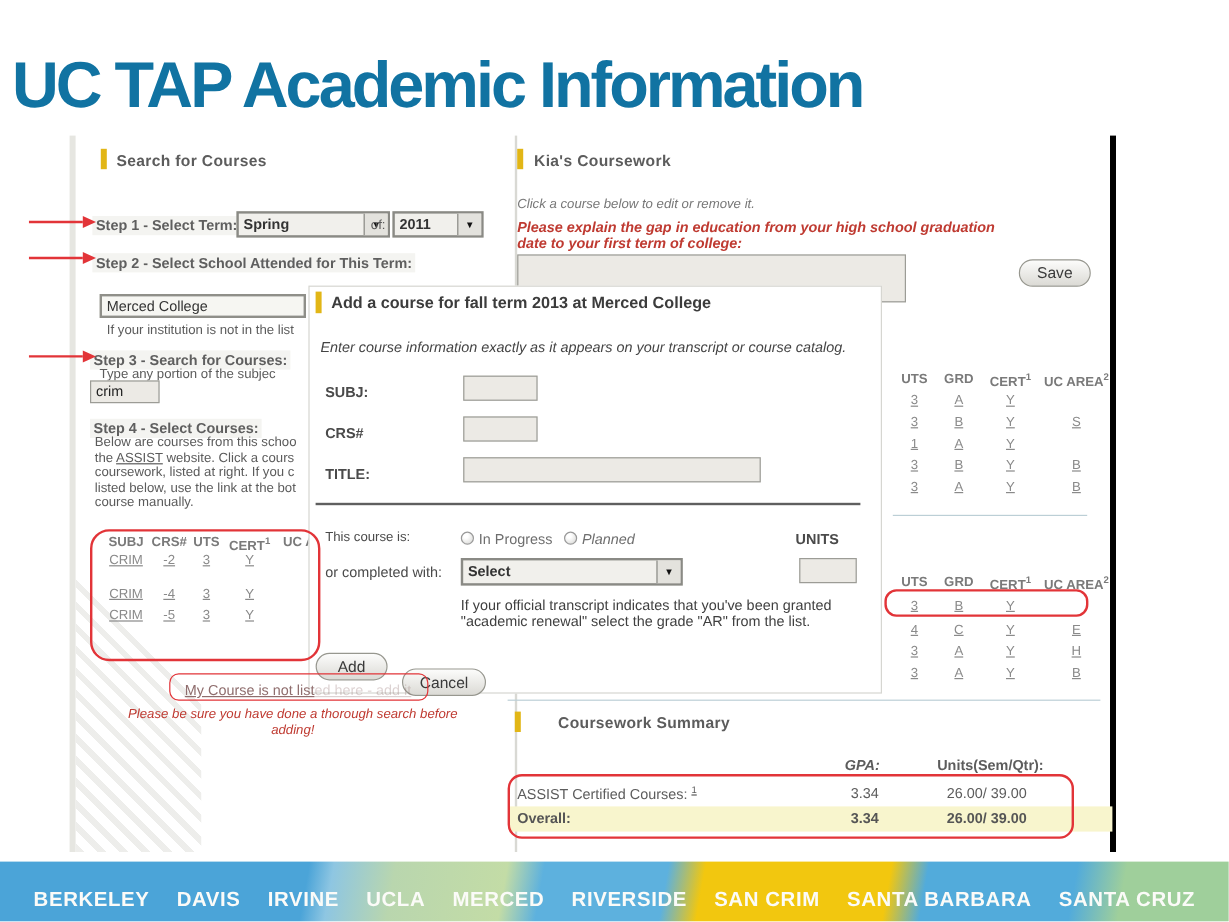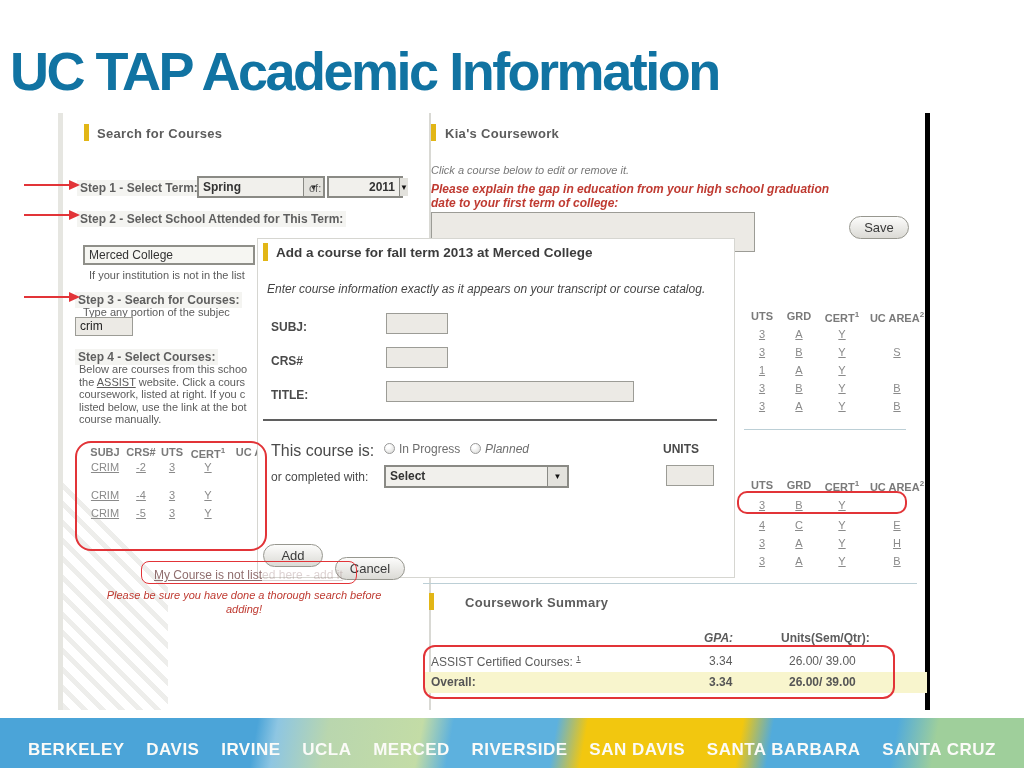--- a/index.html
+++ b/index.html
@@ -94,21 +94,21 @@
 
   <span class="in ybar" style="left:21px; top:11px;"></span>
   <div class="in phead" style="left:34px; top:13px;">Search for Courses</div>
 
   <div class="in steplabel" style="left:14px; top:67px;">Step 1 - Select Term:</div>
   <div class="in selbox" style="left:134px; top:63px; width:128px; height:22px;">
     <span class="val">Spring</span>
     <span class="btn">▼</span>
   </div>
   <div class="in smalltxt" style="left:246px; top:69px;">of:</div>
-  <div class="in selbox" style="left:264px; top:63px; width:76px; height:22px;padding-left:36px;">
+  <div class="in selbox" style="left:264px; top:63px; width:76px; height:22px;">
     <span class="val">2011</span>
     <span class="btn">▼</span>
   </div>
 
   <div class="in steplabel" style="left:14px; top:98px;">Step 2 - Select School Attended for This Term:</div>
 
   <div class="in" style="left:20px; top:132px; width:172px; height:20px; background:#f6f6f2; border:2px solid #8f8f89; font-size:12px; color:#333; padding:1px 4px;">Merced College</div>
   <div class="in smalltxt" style="left:26px; top:156px;">If your institution is not in the list</div>
 
   <div class="in steplabel" style="left:12px; top:179px;">Step 3 - Search for Courses:</div>
@@ -260,48 +260,52 @@
 
     <div class="in dlg-label" style="left:13px; top:81px;">SUBJ:</div>
     <div class="in inputbox" style="left:128px; top:74px; width:62px; height:21px;"></div>
     <div class="in dlg-label" style="left:13px; top:115px;">CRS#</div>
     <div class="in inputbox" style="left:128px; top:108px; width:62px; height:21px;"></div>
     <div class="in dlg-label" style="left:13px; top:149px;">TITLE:</div>
     <div class="in inputbox" style="left:128px; top:142px; width:248px; height:21px;"></div>
 
     <div class="in" style="left:5px; top:180px; width:454px; height:2px; background:#5f5f5f;"></div>
 
-    <div class="in" style="left:13px; top:203px; font-size:16px; color:#4a4a4a;">This course is:</div>
+    <div class="in" style="left:13px; top:203px; font-size:11px; color:#4a4a4a;">This course is:</div>
     <span class="in radio" style="left:126px; top:204px;"></span>
     <div class="in" style="left:141px; top:203px; font-size:12px; color:#6e6e6e;">In Progress</div>
     <span class="in radio" style="left:212px; top:204px;"></span>
     <div class="in" style="left:227px; top:203px; font-size:12px; color:#6e6e6e;font-style:italic;">Planned</div>
     <div class="in" style="left:405px; top:203px; font-size:12px; font-weight:bold; color:#4a4a4a;">UNITS</div>
 
     <div class="in" style="left:13px; top:231px; font-size:12px; color:#4a4a4a;">or completed with:</div>
     <div class="in selbox" style="left:126px; top:226px; width:185px; height:23px;">
       <span class="val">Select</span>
       <span class="btn">▼</span>
     </div>
     <div class="in inputbox" style="left:408px; top:226px; width:48px; height:21px;"></div>
 
+    <div class="in" style="left:126px; top:258px; font-size:12px; color:#3f3f3f; line-height:14px;">
+      <div>If your official transcript indicates that you've been granted</div>
+      <div>"academic renewal" select the grade "AR" from the list.</div>
+    </div>
 
     <div class="in pill" style="left:5px; top:305px; width:60px; height:23px; line-height:21px;">Add</div>
     <div class="in pill" style="left:77px; top:318px; width:70px; height:23px; line-height:21px;">Cancel</div>
   </div>
 
   <div class="in anno" style="left:12px; top:328px; width:192px; height:110px; border-radius:16px;"></div>
   <div class="in anno" style="left:78px; top:448px; width:216px; height:23px; border-radius:8px; border-width:1.5px;"></div>
   <div class="in anno" style="left:674px; top:378px; width:170px; height:23px; border-radius:10px;"></div>
   <div class="in anno" style="left:360px; top:532px; width:472px; height:54px; border-radius:12px;"></div>
 </div>
 
 <div class="abs" id="footer">
   <span>BERKELEY</span>
   <span>DAVIS</span>
   <span>IRVINE</span>
   <span>UCLA</span>
   <span>MERCED</span>
   <span>RIVERSIDE</span>
-  <span>SAN DAVIS</span>
+  <span>SAN CRIM</span>
   <span>SANTA BARBARA</span>
   <span>SANTA CRUZ</span>
 </div>
 
 </body></html>

